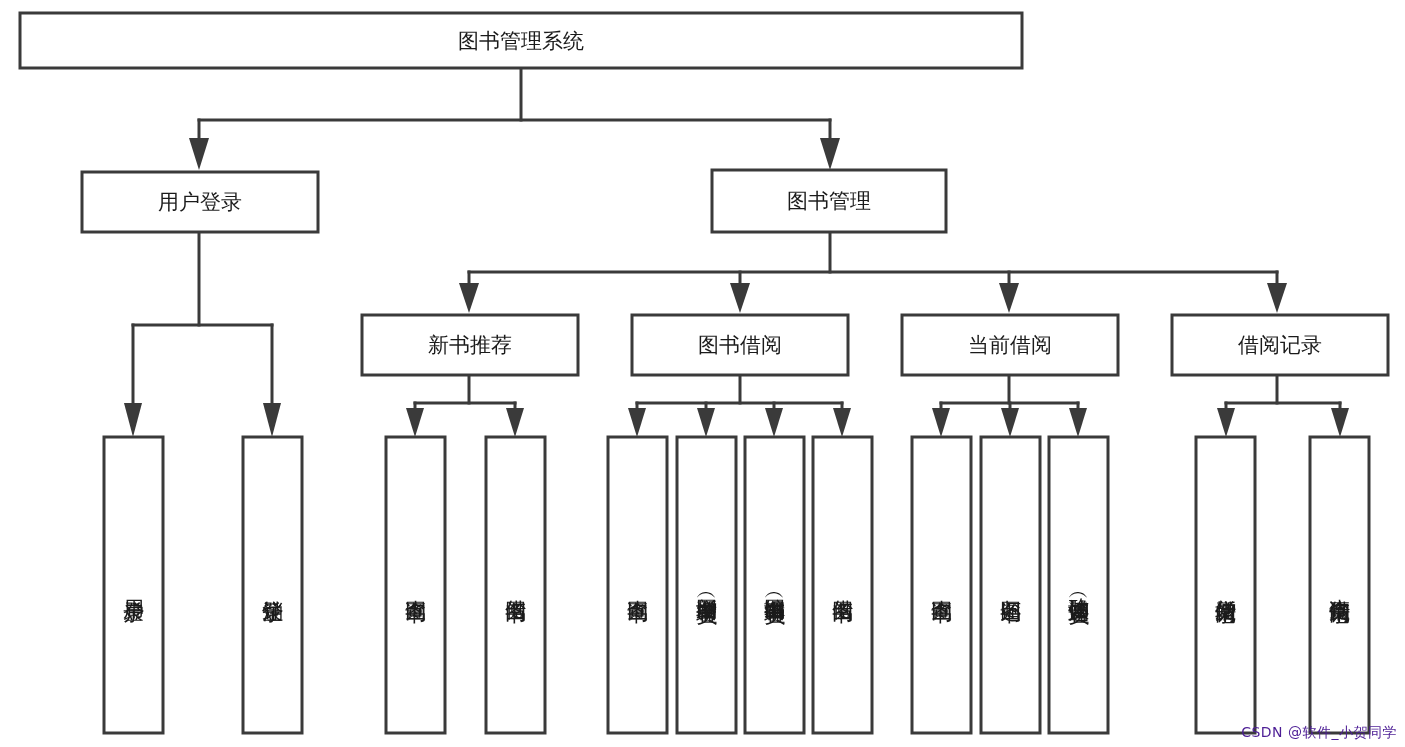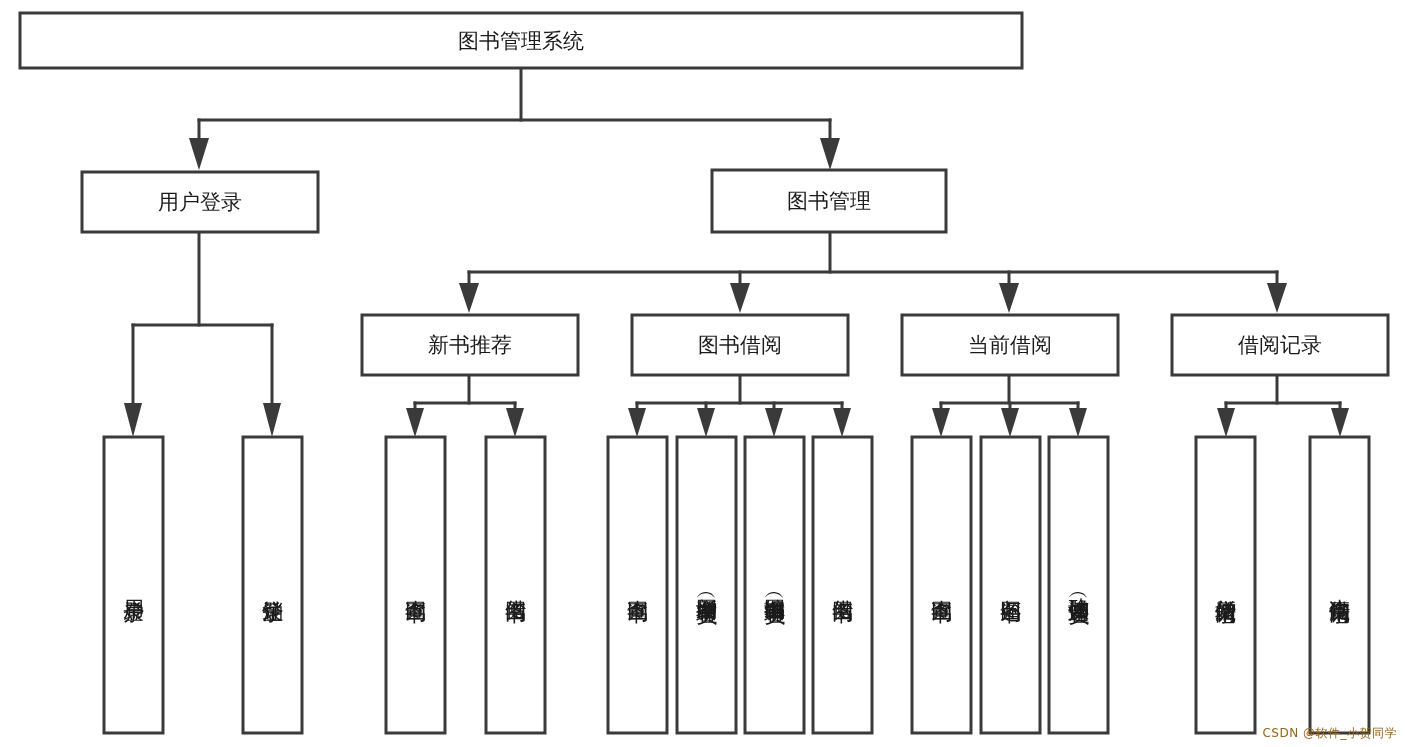--- a/index.html
+++ b/index.html
@@ -62,22 +62,22 @@
     justify-content: center;
     text-align: center;
     white-space: nowrap;
     user-select: none;
   }
   .watermark {
     position: absolute;
     right: 8px;
     bottom: 5px;
     font-family: "DejaVu Sans", "Liberation Sans", sans-serif;
-    font-size: 12px;
-    color: #a16207;
+    font-size: 14px;
+    color: #4c1d95;
     letter-spacing: 0.5px;
     white-space: nowrap;
   }
 </style>
 </head>
 <body>
 
 <div id="diagram-root">
 
   <svg class="diagram-svg" viewBox="0 0 1405 747">

